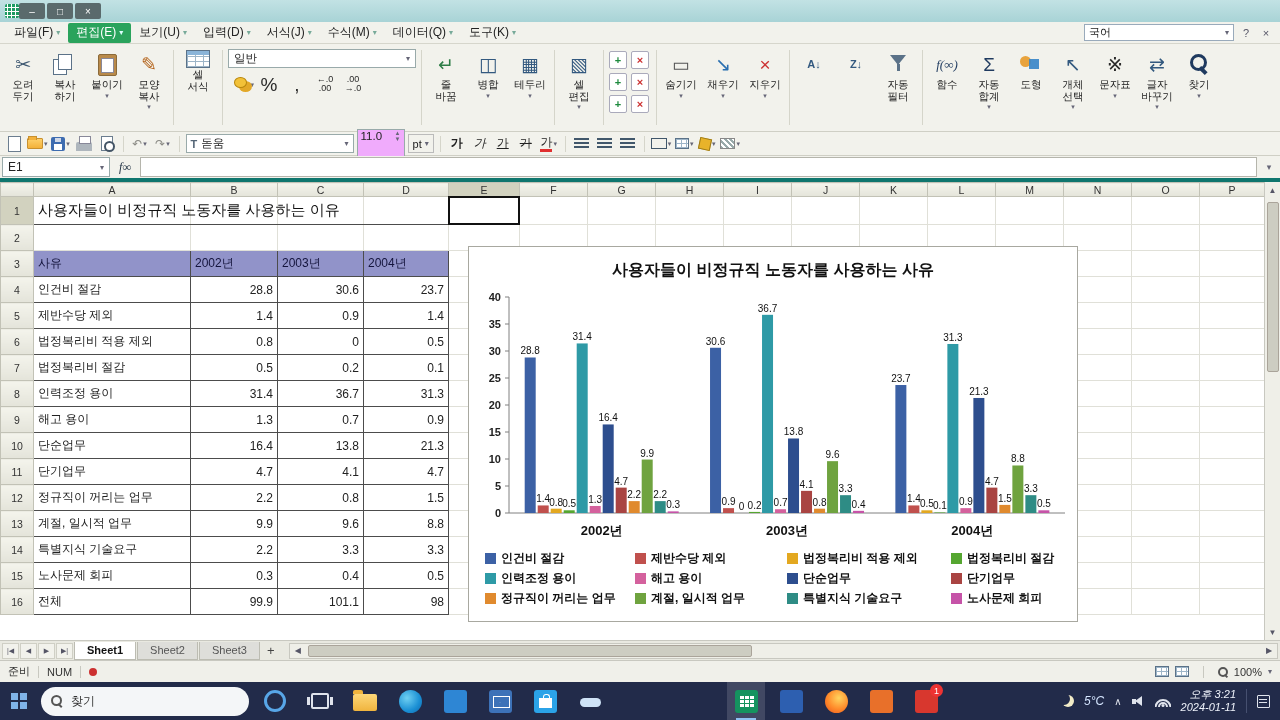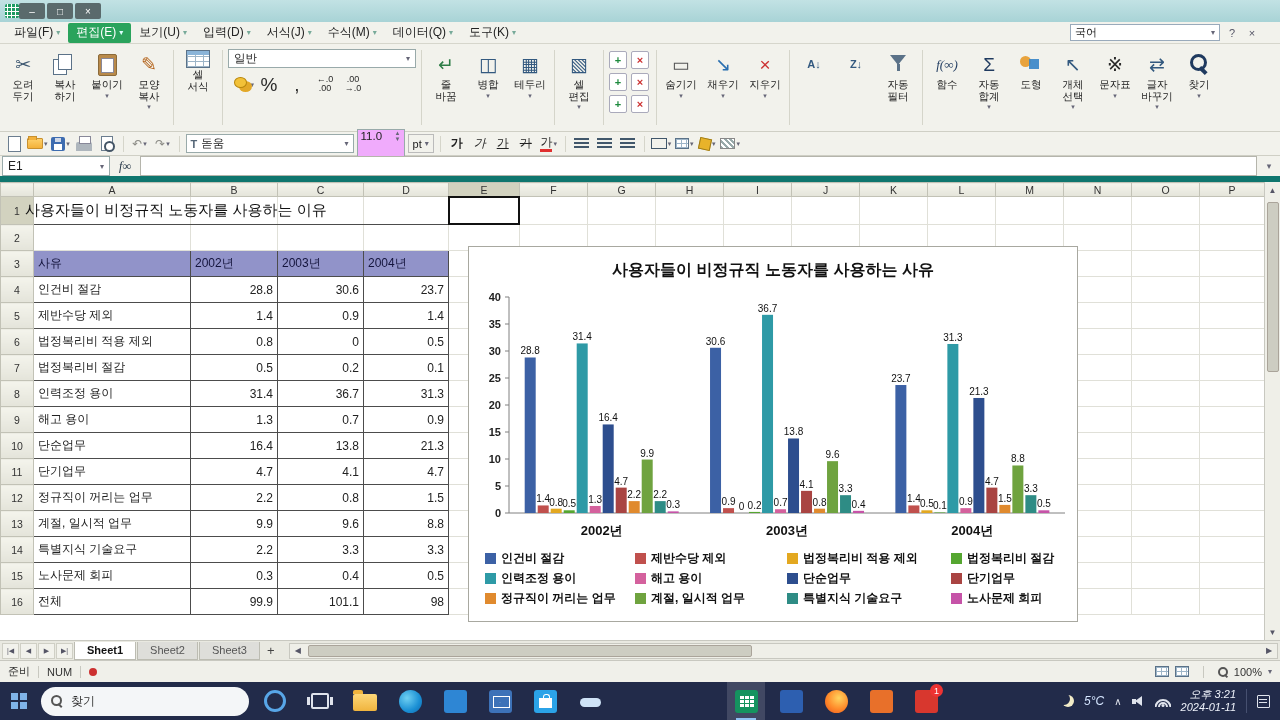--- a/index.html
+++ b/index.html
@@ -19,21 +19,21 @@
     background:#5a6a6c; color:#fff; font-size:10px; border-radius:2px; cursor:default; }
 
   
   .menubar { position:absolute; top:22px; left:0; width:1280px; height:22px; background:#f2f2ec;
     border-bottom:1px solid #d6d6cc; display:flex; align-items:center; }
   .mb-left { display:flex; align-items:center; height:100%; padding-left:6px; }
   .mb-item { display:flex; align-items:center; gap:3px; padding:0 8px; height:20px; border-radius:2px; font-size:12px; color:#222; }
   .mb-item.mb-active { background:#2aa35c; color:#fff; }
   .mb-caret { font-size:8px; color:#7a9; }
   .mb-active .mb-caret { color:#dff; }
-  .mb-right { margin-left:auto; display:flex; align-items:center; gap:4px; padding-right:20px; }
+  .mb-right { margin-left:auto; display:flex; align-items:center; gap:4px; padding-right:6px; }
   .mb-combo { width:150px; height:17px; background:#fff; border:1px solid #9ab; display:flex; align-items:center;
     justify-content:space-between; padding:0 4px; font-size:11px; }
   .mb-sbtn { width:16px; height:16px; display:flex; align-items:center; justify-content:center; color:#556; font-size:11px; }
 
   
   .toolbar { position:absolute; top:44px; left:0; width:1280px; height:88px; background:#f2f2ec;
     border-bottom:1px solid #cfcfc5; display:flex; align-items:flex-start; padding:3px 2px; }
   .tsep { width:1px; align-self:stretch; background:#d5d5ca; margin:3px 3px; }
   .tbtn { display:flex; flex-direction:column; align-items:center; min-width:42px; padding:3px 2px; border-radius:2px; }
   .ic { width:30px; height:28px; display:flex; align-items:center; justify-content:center; font-size:19px; line-height:1; position:relative; }
@@ -105,41 +105,41 @@
   .i-merge2 { width:16px; height:11px; border:1px solid #41576b; font-size:8px; color:#41576b; display:flex; align-items:center; justify-content:center; }
   .i-grid2 { width:14px; height:11px; background:#fff; border:1px solid #5b7288;
     background-image:linear-gradient(#9db5c8 1px,transparent 1px),linear-gradient(90deg,#9db5c8 1px,transparent 1px);
     background-size:5px 4px; }
   .i-bucket { width:12px; height:12px; background:#e8b32a; border:1px solid #9a7a1a; transform:rotate(12deg); }
   .i-pattern { width:15px; height:11px; border:1px solid #888;
     background:repeating-linear-gradient(45deg,#9aa 0 2px,#fff 2px 4px); }
 
   
   .formulabar { position:absolute; top:156px; left:0; width:1280px; height:26px; background:#f2f2ec;
-    border-bottom:6px solid #0f766e; display:flex; align-items:center; padding:2px 2px; gap:3px; }
+    border-bottom:4px solid #0f766e; display:flex; align-items:center; padding:2px 2px; gap:3px; }
   .namebox { width:108px; height:20px; background:#fff; border:1px solid #9aa; display:flex; align-items:center;
     justify-content:space-between; padding:0 5px; font-size:12px; }
   .fxbtn { width:24px; height:20px; display:flex; align-items:center; justify-content:center;
     font-family:"Liberation Serif",serif; font-style:italic; font-size:12px; color:#234; }
   .fml-input { flex:1; height:20px; background:#fff; border:1px solid #b5b5ac; padding:0 5px; font-size:12px; }
   .fml-caret { width:18px; height:20px; display:flex; align-items:center; justify-content:center; color:#667; font-size:9px; }
 
   
   .sheet { position:absolute; top:182px; left:0; width:1280px; height:458px; background:#fff; overflow:hidden; }
   table.sheettable { border-collapse:collapse; table-layout:fixed; width:1264px; }
   .sheettable td,.sheettable th { overflow:hidden; white-space:nowrap; font-weight:normal; }
   .hcol,.corner,.rhead { background:linear-gradient(#f4f4ec,#e4e4da); border:1px solid #c2c2b6;
     font-size:10.5px; color:#333; text-align:center; }
   .hcol.sel,.rhead.sel { background:#d2d2bf; }
   .cell { border-right:1px solid #e0e0d8; border-bottom:1px solid #e0e0d8; font-size:12px; padding:0 4px; }
   .cell.tb { border:1px solid #4c4c4c; }
   .cell.tu { border-bottom:1px solid #4c4c4c; }
   .cell.num { text-align:right; }
   .cell.phdr { background:#9193c9; color:#14143c; }
-  .title-overlay { position:absolute; left:25px; top:19px; font-size:15px; color:#111; white-space:nowrap; z-index:2; }
+  .title-overlay { position:absolute; left:38px; top:19px; font-size:15px; color:#111; white-space:nowrap; z-index:2; }
   .active-cell { position:absolute; left:448px; top:14px; width:72px; height:29px; border:2px solid #111; z-index:3; background:transparent; }
   .vscroll { position:absolute; right:0; top:0; width:16px; height:458px; background:#efefe8; border-left:1px solid #c8c8c0; z-index:6; }
   .vs-arr { height:16px; display:flex; align-items:center; justify-content:center; font-size:8px; color:#556; }
   .vs-arr.dn { position:absolute; bottom:0; width:100%; }
   .vs-thumb { position:absolute; left:2px; top:20px; width:12px; height:170px; background:#cdcdc2; border:1px solid #aaa49a; border-radius:2px; }
 
   
   .chartbox { position:absolute; left:468px; top:64px; width:610px; height:376px; background:#fff;
     border:1px solid #a8a8a0; z-index:5; }
   .legend { display:grid; grid-template-columns:150px 152px 164px auto; padding:4px 0 0 16px; row-gap:3px; }

